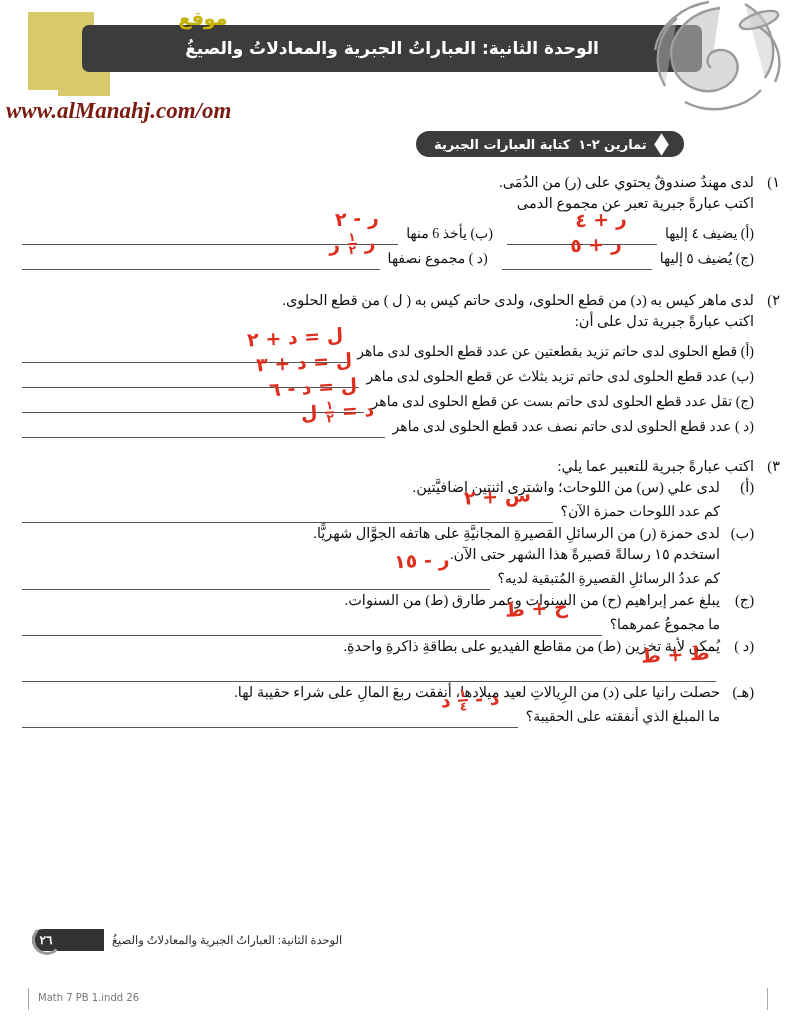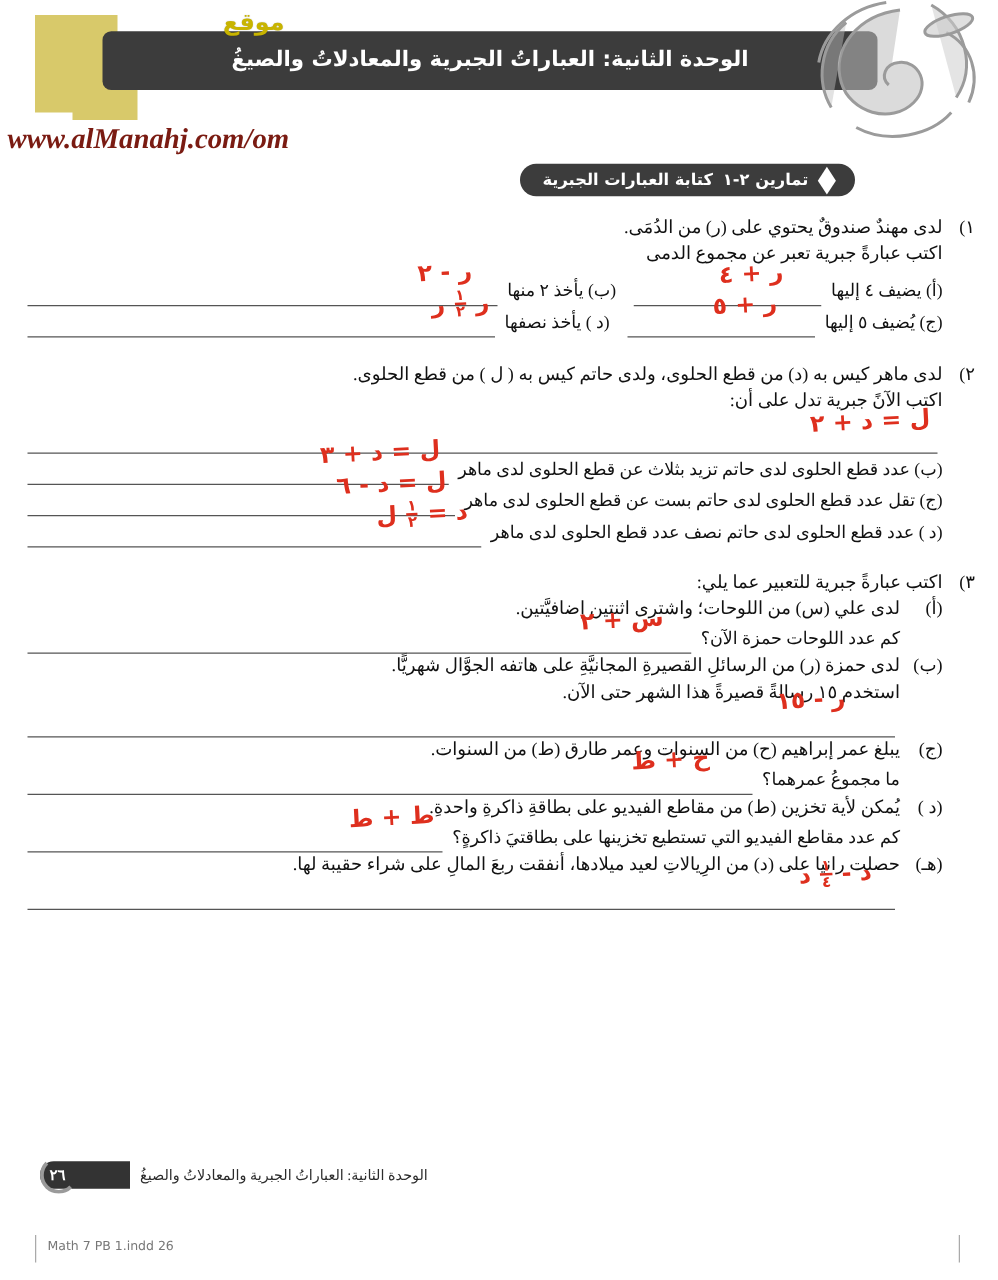--- a/index.html
+++ b/index.html
@@ -309,58 +309,59 @@
       <span class="qtext">اكتب عبارةً جبرية تعبر عن مجموع الدمى</span>
       </div>
 
     <div style="height:6px"></div>
 
     <div class="ansrow" style="padding-right:26px;">
       <span class="label">(أ)  يضيف ٤ إليها</span>
       <span class="blank fixed-150">
         <span class="hand" style="right:30px; top:-20px;">ر + ٤</span>
       </span>
-      <span class="label" style="padding-right:10px;">(ب)  يأخذ ٢ منها</span>
+      <span class="label" style="padding-right:10px;">(ب)  يأخذ 6 منها</span>
       <span class="blank">
         <span class="hand" style="right:20px; top:-21px;">ر - ٢</span>
       </span>
     </div>
 
     <div class="ansrow" style="padding-right:26px;">
       <span class="label">(ج)  يُضيف ٥ إليها</span>
       <span class="blank fixed-150">
         <span class="hand" style="right:30px; top:-20px;">ر + ٥</span>
       </span>
-      <span class="label" style="padding-right:10px;">(د )  يأخذ نصفها</span>
+      <span class="label" style="padding-right:10px;">(د )  مجموع نصفها</span>
       <span class="blank">
         <span class="hand" style="right:4px; top:-21px;">
           <span>ر </span><span class="frac">
               <span class="num">١</span>
               <span>٢</span>
             </span><span> ر</span>
         </span>
       </span>
     </div>
   </div>
 
   <div style="height:16px"></div>
 
   <div class="q">
     <div class="qline">
       <span class="qnum">٢)</span>
       <span class="qtext">لدى ماهر كيس به (د) من قطع الحلوى، ولدى حاتم كيس به ( ل ) من قطع الحلوى.</span>
     </div>
     <div class="qline">
         <span class="qnum"></span>
-      <span class="qtext">اكتب الآنً جبرية تدل على أن:</span>
+      <span class="qtext">اكتب عبارةً جبرية تدل على أن:</span>
       </div>
 
     <div style="height:6px"></div>
 
     <div class="ansrow" style="padding-right:26px;">
+      <span class="label">(أ)  قطع الحلوى لدى حاتم تزيد بقطعتين عن عدد قطع الحلوى لدى ماهر</span>
       <span class="blank">
         <span class="hand" style="right:6px; top:-20px;">ل = د + ٢</span>
       </span>
     </div>
     <div class="ansrow" style="padding-right:26px;">
       <span class="label">(ب)  عدد قطع الحلوى لدى حاتم تزيد بثلاث عن قطع الحلوى لدى ماهر</span>
       <span class="blank">
         <span class="hand" style="right:6px; top:-20px;">ل = د + ٣</span>
       </span>
     </div>
@@ -406,20 +407,21 @@
 
     <div>
       <div class="qline" style="padding-right:26px;">
         <span class="qnum" style="width:34px;flex:0 0 34px;">(ب)</span>
         <span class="qtext">لدى حمزة (ر) من الرسائلِ القصيرةِ المجانيَّةِ على هاتفه الجوَّال شهريًّا.</span>
       </div>
       <div class="qline" style="padding-right:60px;">
         <span class="qtext">استخدم ١٥ رسالةً قصيرةً هذا الشهر حتى الآن.</span>
       </div>
       <div class="ansrow" style="padding-right:60px;">
+        <span class="label">كم عددُ الرسائلِ القصيرةِ المُتبقية لديه؟</span>
         <span class="blank">
           <span class="hand" style="right:40px; top:-24px;">ر - ١٥</span>
         </span>
       </div>
     </div>
 
     <div>
       <div class="qline" style="padding-right:26px;">
         <span class="qnum" style="width:34px;flex:0 0 34px;">(ج)</span>
         <span class="qtext">يبلغ عمر إبراهيم (ح) من السنوات وعمر طارق (ط) من السنوات.</span>
@@ -431,33 +433,33 @@
         </span>
       </div>
     </div>
 
     <div>
       <div class="qline" style="padding-right:26px;">
         <span class="qnum" style="width:34px;flex:0 0 34px;">(د )</span>
         <span class="qtext">يُمكن لأية تخزين (ط) من مقاطع الفيديو على بطاقةِ ذاكرةِ واحدةِ.</span>
       </div>
       <div class="ansrow" style="padding-right:60px;">
-        <span class="label">كم عدد مقاطع الفيديو التي تستطيع تخزينها على بطاقتيَ ذاكرةٍ؟</span>
         <span class="blank">
           <span class="hand" style="right:6px; top:-22px;">ط + ط</span>
         </span>
       </div>
     </div>
 
     <div>
       <div class="qline" style="padding-right:26px;">
         <span class="qnum" style="width:34px;flex:0 0 34px;">(هـ)</span>
         <span class="qtext">حصلت رانيا على (د) من الرِيالاتِ لعيد ميلادها، أنفقت ربعَ المالِ على شراء حقيبة لها.</span>
       </div>
       <div class="ansrow" style="padding-right:60px;">
+        <span class="label">ما المبلغ الذي أنفقته على الحقيبة؟</span>
         <span class="blank">
           <span class="hand" style="right:18px; top:-23px;">
             <span>د - </span><span class="frac">
                 <span class="num">١</span>
                 <span>٤</span>
               </span><span> د</span>
           </span>
         </span>
       </div>
     </div>

